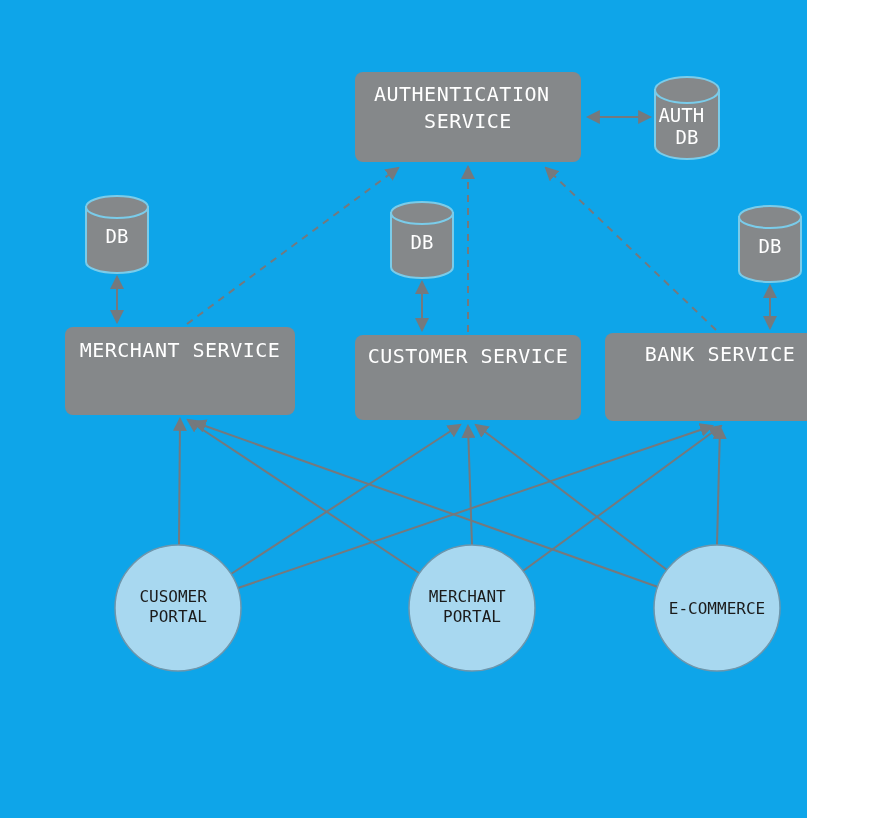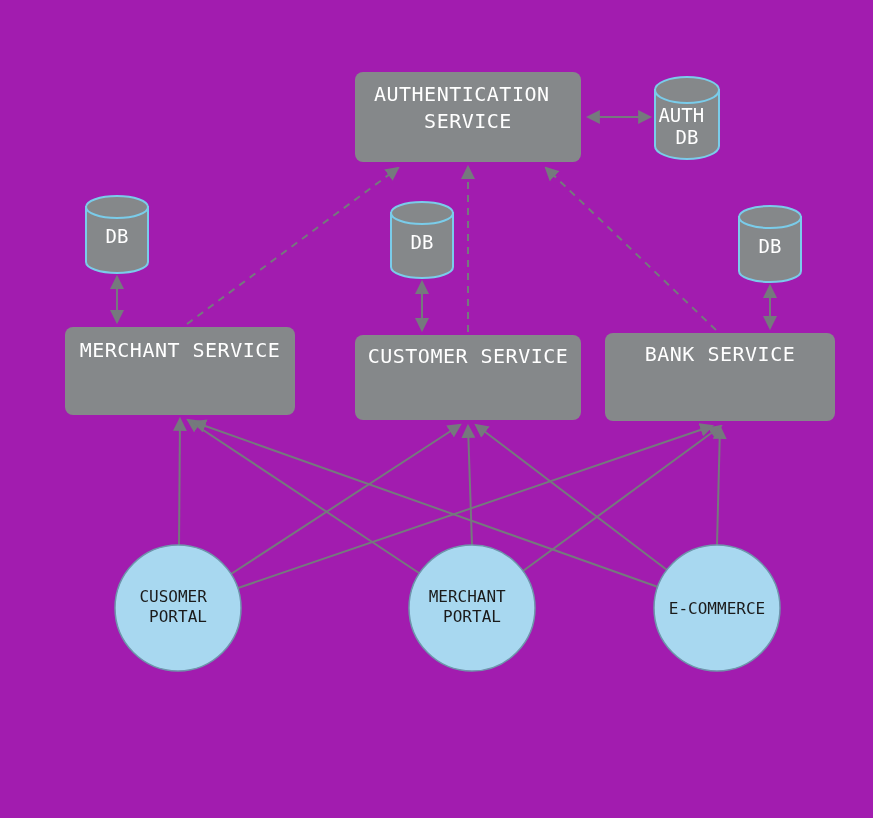--- a/index.html
+++ b/index.html
@@ -1,24 +1,24 @@
 <!DOCTYPE html>
 <html><head>
 <meta charset="utf-8">
 <style>
   html, body {
     margin: 0;
     padding: 0;
     background: #ffffff;
   }
   .stage {
-    width: 873px;
+    width: 807px;
     height: 818px;
     position: relative;
-    background: #a21caf;
+    background: #0ea5e9;
     overflow: hidden;
   }
   svg { display: block; }
 
   .node-box { fill: #85888a; }
 
   .node-label {
     fill: #ffffff;
     font-family: "DejaVu Sans Mono", monospace;
     font-size: 20px;

